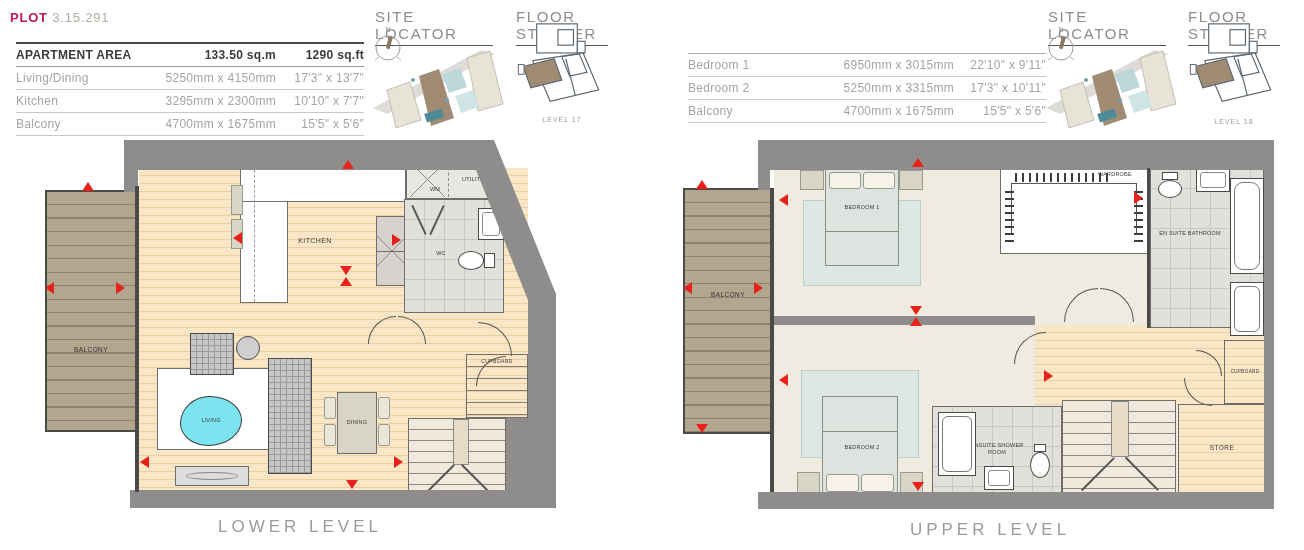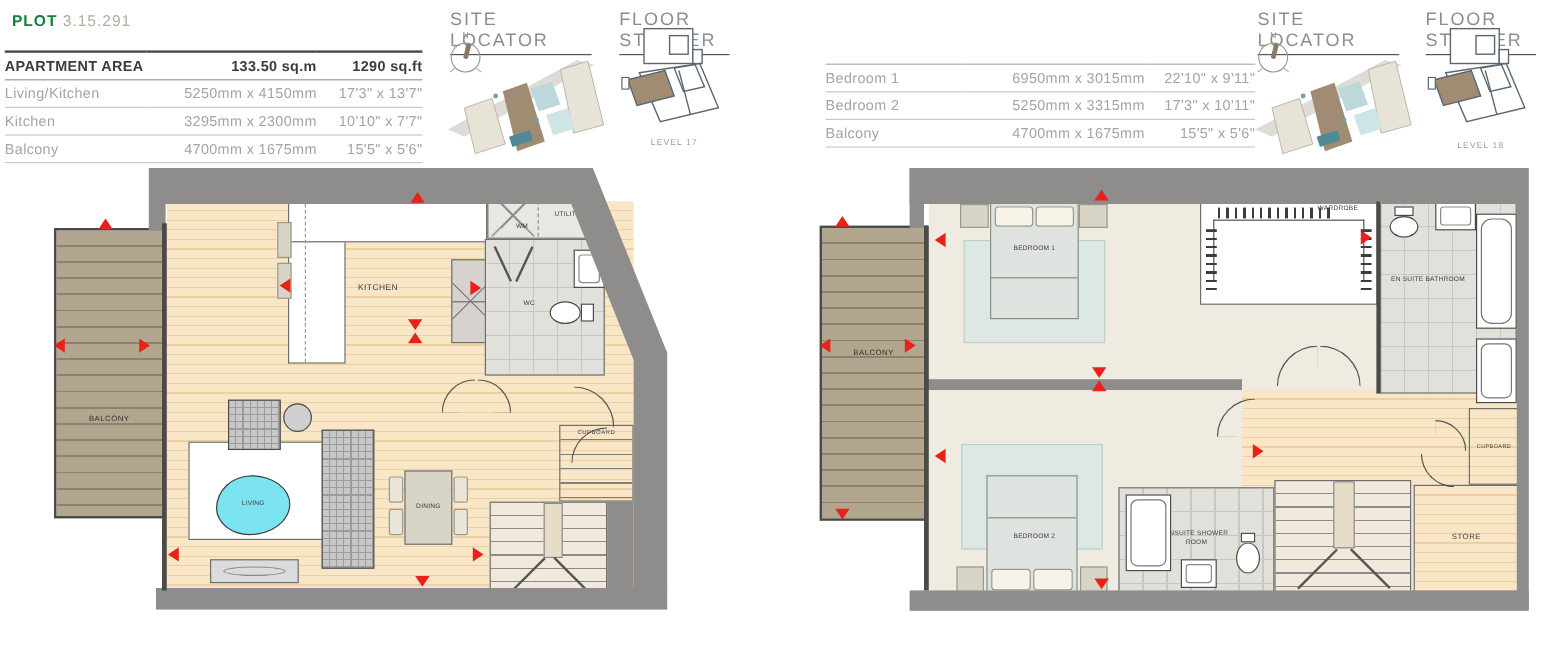--- a/index.html
+++ b/index.html
@@ -2,21 +2,21 @@
 <html><head>
 <meta charset="utf-8">
 <style>
   *{box-sizing:border-box;margin:0;padding:0}
   html,body{background:#ffffff}
   #canvas{position:relative;width:1304px;height:550px;background:#fff;overflow:hidden;
           font-family:"Liberation Sans",sans-serif}
 
   
   .plot{position:absolute;font-size:13px;letter-spacing:.8px;color:#b3aca1}
-  .plot b{color:#15803d}
+  .plot b{color:#be185d}
   .tbl{position:absolute;border-collapse:collapse;font-size:12px;color:#a5a4a2;letter-spacing:.3px}
   .tbl td{padding:4px 0;border-bottom:1px solid #c9c8c6;white-space:nowrap}
   .tbl tr.hd td{color:#3b3b3a;font-weight:bold;border-top:2.5px solid #4a4a49;border-bottom:1px solid #9b9a98}
   .tbl tr.first td{border-top:1.5px solid #adadab}
   .c-name{width:118px;text-align:left}
   .c-met{width:142px;text-align:right}
   .c-imp{width:88px;text-align:right}
   .sec-title{position:absolute;font-size:15px;letter-spacing:1.6px;color:#8d8d8d;
              border-bottom:1px solid #55544f;padding-bottom:3px}
   .lvl-cap{position:absolute;font-size:7px;letter-spacing:1px;color:#9b9b9b;text-align:center}
@@ -70,29 +70,29 @@
 </head>
 <body>
 
 <div id="canvas">
 
   <div class="plot" style="left:10px;top:10px">
     <b>PLOT</b>
     <span>3.15.291</span>
   </div>
 
-  <table class="tbl" style="left:4px;top:42px">
+  <table class="tbl" style="left:16px;top:42px">
     <tbody>
         <tr class="hd">
       <td class="c-name">APARTMENT AREA</td>
       <td class="c-met">133.50 sq.m</td>
       <td class="c-imp">1290 sq.ft</td>
     </tr>
     <tr>
-      <td class="c-name">Living/Kitchen</td>
+      <td class="c-name">Living/Dining</td>
       <td class="c-met">5250mm x 4150mm</td>
       <td class="c-imp">17'3" x 13'7"</td>
     </tr>
     <tr>
       <td class="c-name">Kitchen</td>
       <td class="c-met">3295mm x 2300mm</td>
       <td class="c-imp">10'10" x 7'7"</td>
     </tr>
     <tr>
       <td class="c-name">Balcony</td>
@@ -261,20 +261,21 @@
   <div class="arr a-right" style="left:116px;top:282px"></div>
   <div class="arr a-up" style="left:342px;top:160px"></div>
   <div class="arr a-left" style="left:233px;top:232px"></div>
   <div class="arr a-down" style="left:340px;top:266px"></div>
   <div class="arr a-up" style="left:340px;top:277px"></div>
   <div class="arr a-right" style="left:392px;top:234px"></div>
   <div class="arr a-left" style="left:140px;top:456px"></div>
   <div class="arr a-right" style="left:394px;top:456px"></div>
   <div class="arr a-down" style="left:346px;top:480px"></div>
 
+  <div class="plan-title" style="left:150px;top:517px;width:300px">LOWER LEVEL</div>
 
   <div class="cream" style="left:774px;top:168px;width:492px;height:326px"></div>
   <div class="wood" style="left:1035px;top:325px;width:231px;height:80px"></div>
   <div class="balcony" style="left:683px;top:188px;width:90px;height:246px"></div>
   <div class="rlabel" style="left:687px;top:291px;width:82px;font-size:6.5px;color:#2f2f2f">BALCONY</div>
 
   <div class="rug" style="left:803px;top:200px;width:118px;height:86px"></div>
   <div class="sidetbl" style="left:800px;top:170px;width:24px;height:20px"></div>
   <div class="sidetbl" style="left:899px;top:170px;width:24px;height:20px"></div>
   <div class="bed" style="left:825px;top:168px;width:74px;height:98px">
@@ -357,14 +358,15 @@
   <div class="arr a-down" style="left:696px;top:424px"></div>
   <div class="arr a-up" style="left:912px;top:158px"></div>
   <div class="arr a-left" style="left:779px;top:194px"></div>
   <div class="arr a-right" style="left:1134px;top:192px"></div>
   <div class="arr a-down" style="left:910px;top:306px"></div>
   <div class="arr a-up" style="left:910px;top:317px"></div>
   <div class="arr a-left" style="left:779px;top:374px"></div>
   <div class="arr a-down" style="left:912px;top:482px"></div>
   <div class="arr a-right" style="left:1044px;top:370px"></div>
 
+  <div class="plan-title" style="left:840px;top:520px;width:300px">UPPER LEVEL</div>
 
 </div>
 
 </body></html>

